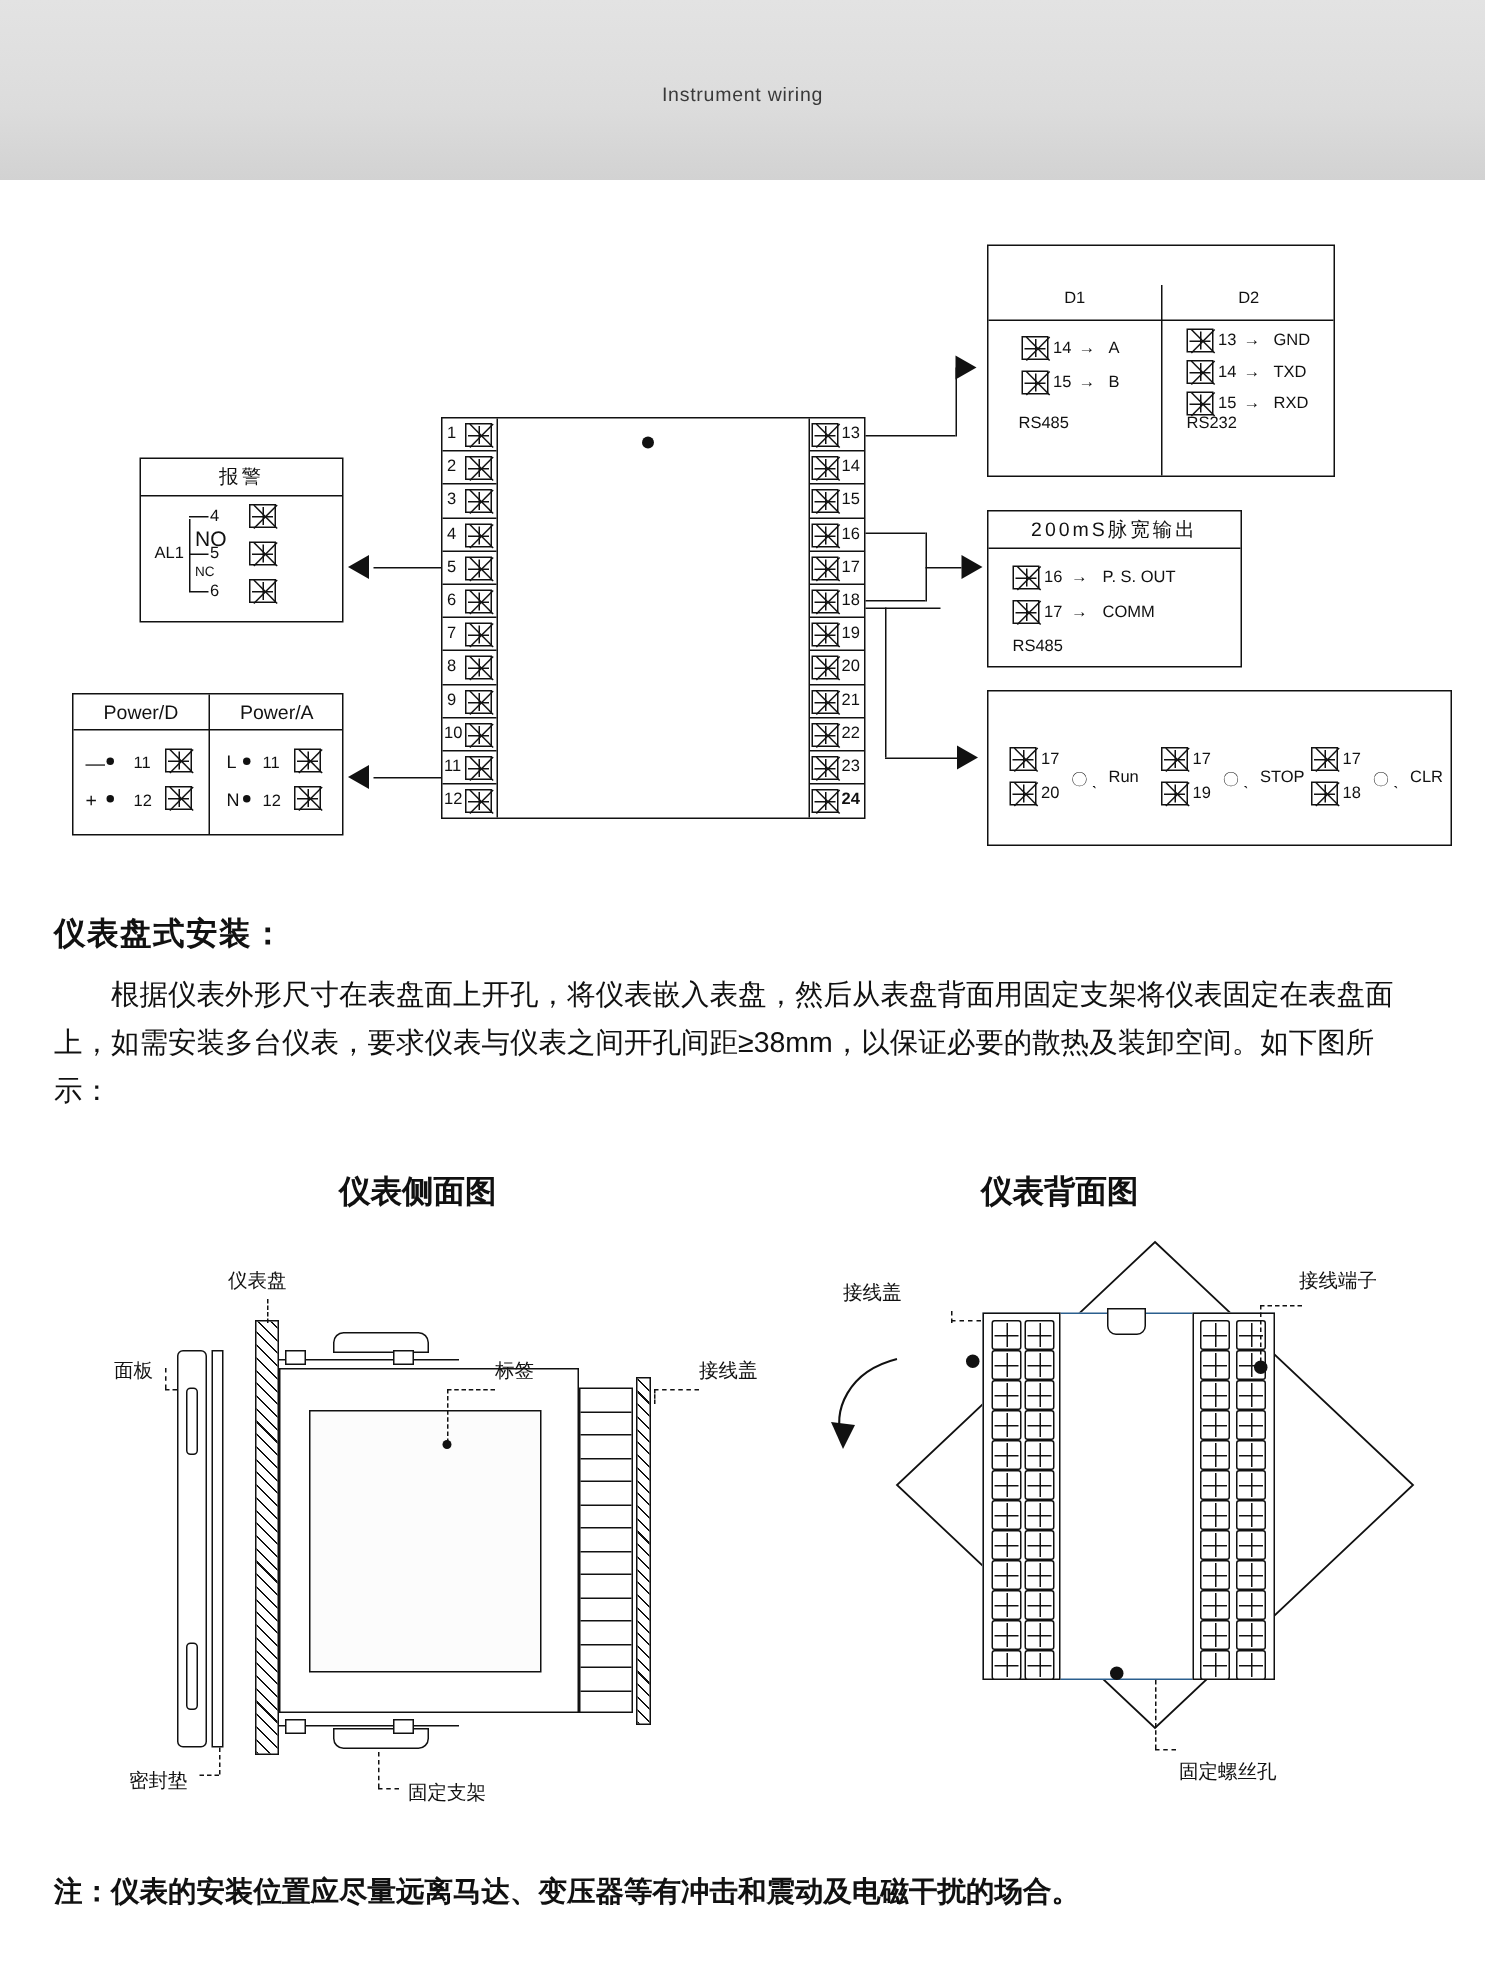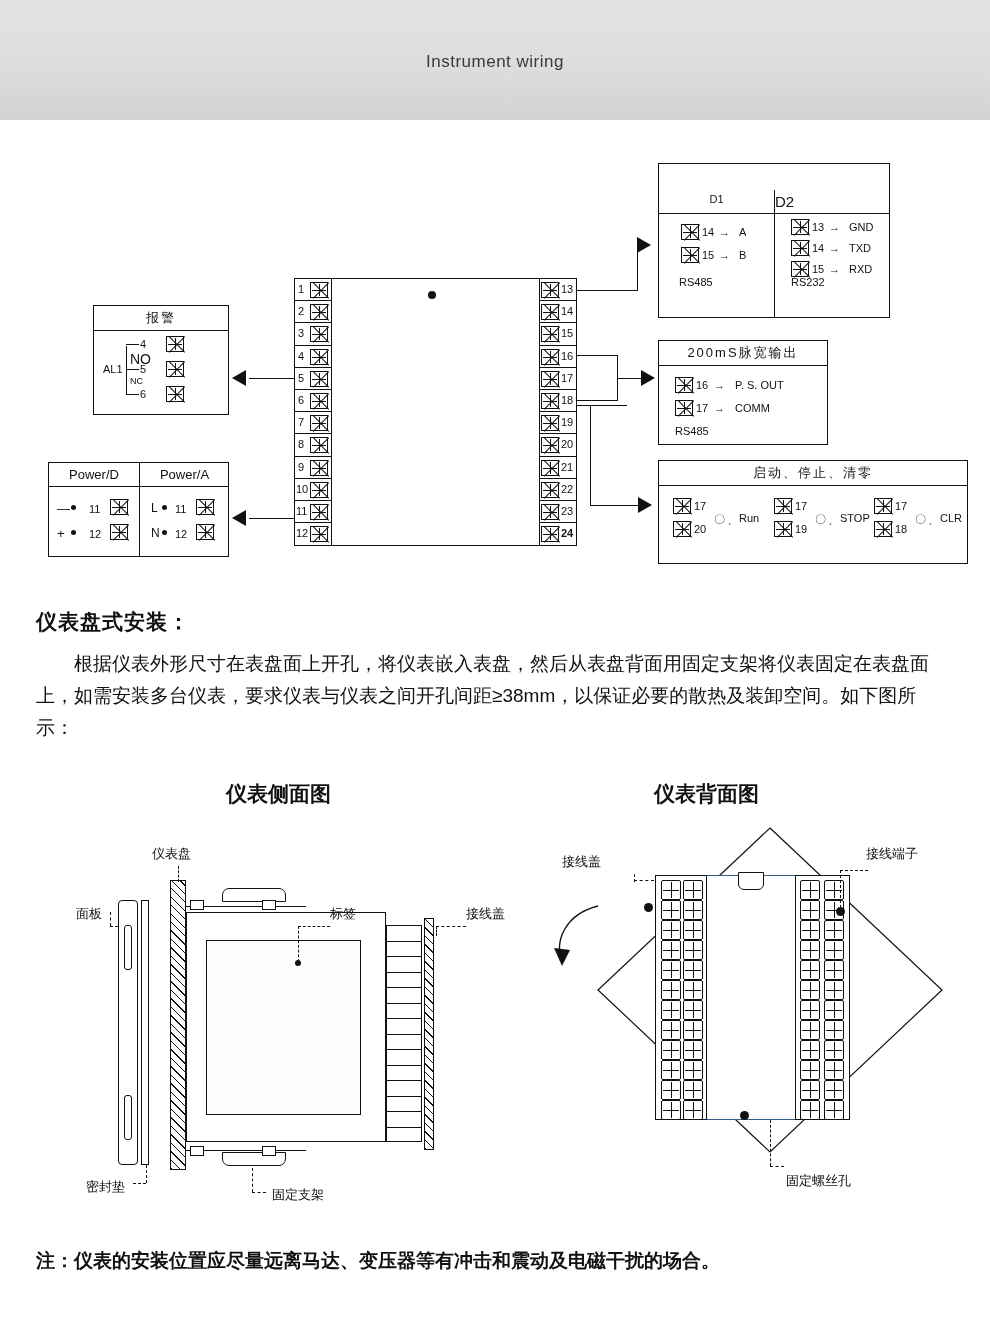--- a/index.html
+++ b/index.html
@@ -7,21 +7,21 @@
     width:990px;height:1319px;background:#ffffff;position:relative;
     font-family:"Liberation Sans","DejaVu Sans",sans-serif;color:#111;
     overflow:hidden;
   }
   .header{
     position:absolute;left:0;top:0;width:990px;height:120px;
     background:linear-gradient(to bottom,#e3e3e3 0%,#dcdcdc 60%,#d2d2d2 100%);
     display:flex;flex-direction:column;align-items:center;justify-content:center;
   }
   .header .cn{font-size:42px;font-weight:bold;letter-spacing:6px;color:#111;line-height:1;}
-  .header .en{font-size:17px;color:#3a3a3a;margin-top:4px;letter-spacing:0.5px;}
+  .header .en{font-size:13px;color:#3a3a3a;margin-top:4px;letter-spacing:0.5px;}
 
   
   .box{position:absolute;border:1px solid #111;background:#fff;box-sizing:border-box;}
   .box-title{font-size:13px;text-align:center;font-weight:normal;border-bottom:1px solid #111;padding:3px 0;letter-spacing:2px;}
   .lbl{position:absolute;font-size:11px;white-space:nowrap;}
   .lbl-cn{position:absolute;font-size:13px;white-space:nowrap;}
   .line{position:absolute;background:#111;}
   .hline{height:1px;}
   .vline{width:1px;}
   .dash-h{position:absolute;height:0;border-top:1px dashed #111;}
@@ -226,21 +226,21 @@
           </span>
         <span class="lbl" style="left:21px;top:4px;">24</span>
       </div>
     </div>
   </div>
 
   <div class="box" style="left:658px;top:163px;width:232px;height:155px;">
     <div style="position:absolute;left:0;top:26px;width:100%;height:24px;border-bottom:1px solid #111;box-sizing:border-box;"></div>
     <div style="position:absolute;left:115px;top:26px;bottom:0;width:1px;background:#111;"></div>
     <div style="position:absolute;left:0;top:29px;width:115px;text-align:center;font-size:11px;">D1</div>
-    <div style="position:absolute;left:116px;top:29px;width:115px;text-align:left;font-size:15px;">D2</div>
+    <div style="position:absolute;left:116px;top:29px;width:115px;text-align:center;font-size:11px;">D2</div>
 
     <span class="screw" style="left:22px;top:60px;">
         <span class="d1"></span>
       </span>
     <span class="lbl" style="left:43px;top:62px;">14</span>
     <span class="lbl" style="left:60px;top:62px;">→</span>
     <span class="lbl" style="left:80px;top:62px;">A</span>
 
     <span class="screw" style="left:22px;top:83px;">
         <span class="d1"></span>
@@ -298,21 +298,20 @@
     <div style="position:absolute;left:16px;top:84px;font-size:11px;">RS485</div>
   </div>
 
   <div class="line hline" style="left:577px;top:355px;width:40px;"></div>
   <div class="line hline" style="left:577px;top:400px;width:40px;"></div>
   <div class="line vline" style="left:617px;top:355px;height:46px;"></div>
   <div class="line hline" style="left:617px;top:378px;width:24px;"></div>
   <div class="arrow arrow-r" style="left:641px;top:370px;"></div>
 
   <div class="box" style="left:658px;top:460px;width:310px;height:104px;">
-    <div class="box-title">启动、停止、清零</div>
 
     <span class="screw" style="left:14px;top:37px;">
         <span class="d1"></span>
       </span>
     <span class="lbl" style="left:35px;top:39px;">17</span>
     <span class="screw" style="left:14px;top:60px;">
         <span class="d1"></span>
       </span>
     <span class="lbl" style="left:35px;top:62px;">20</span>
     <span class="lbl" style="left:55px;top:51px;">〇 ˎ</span>

